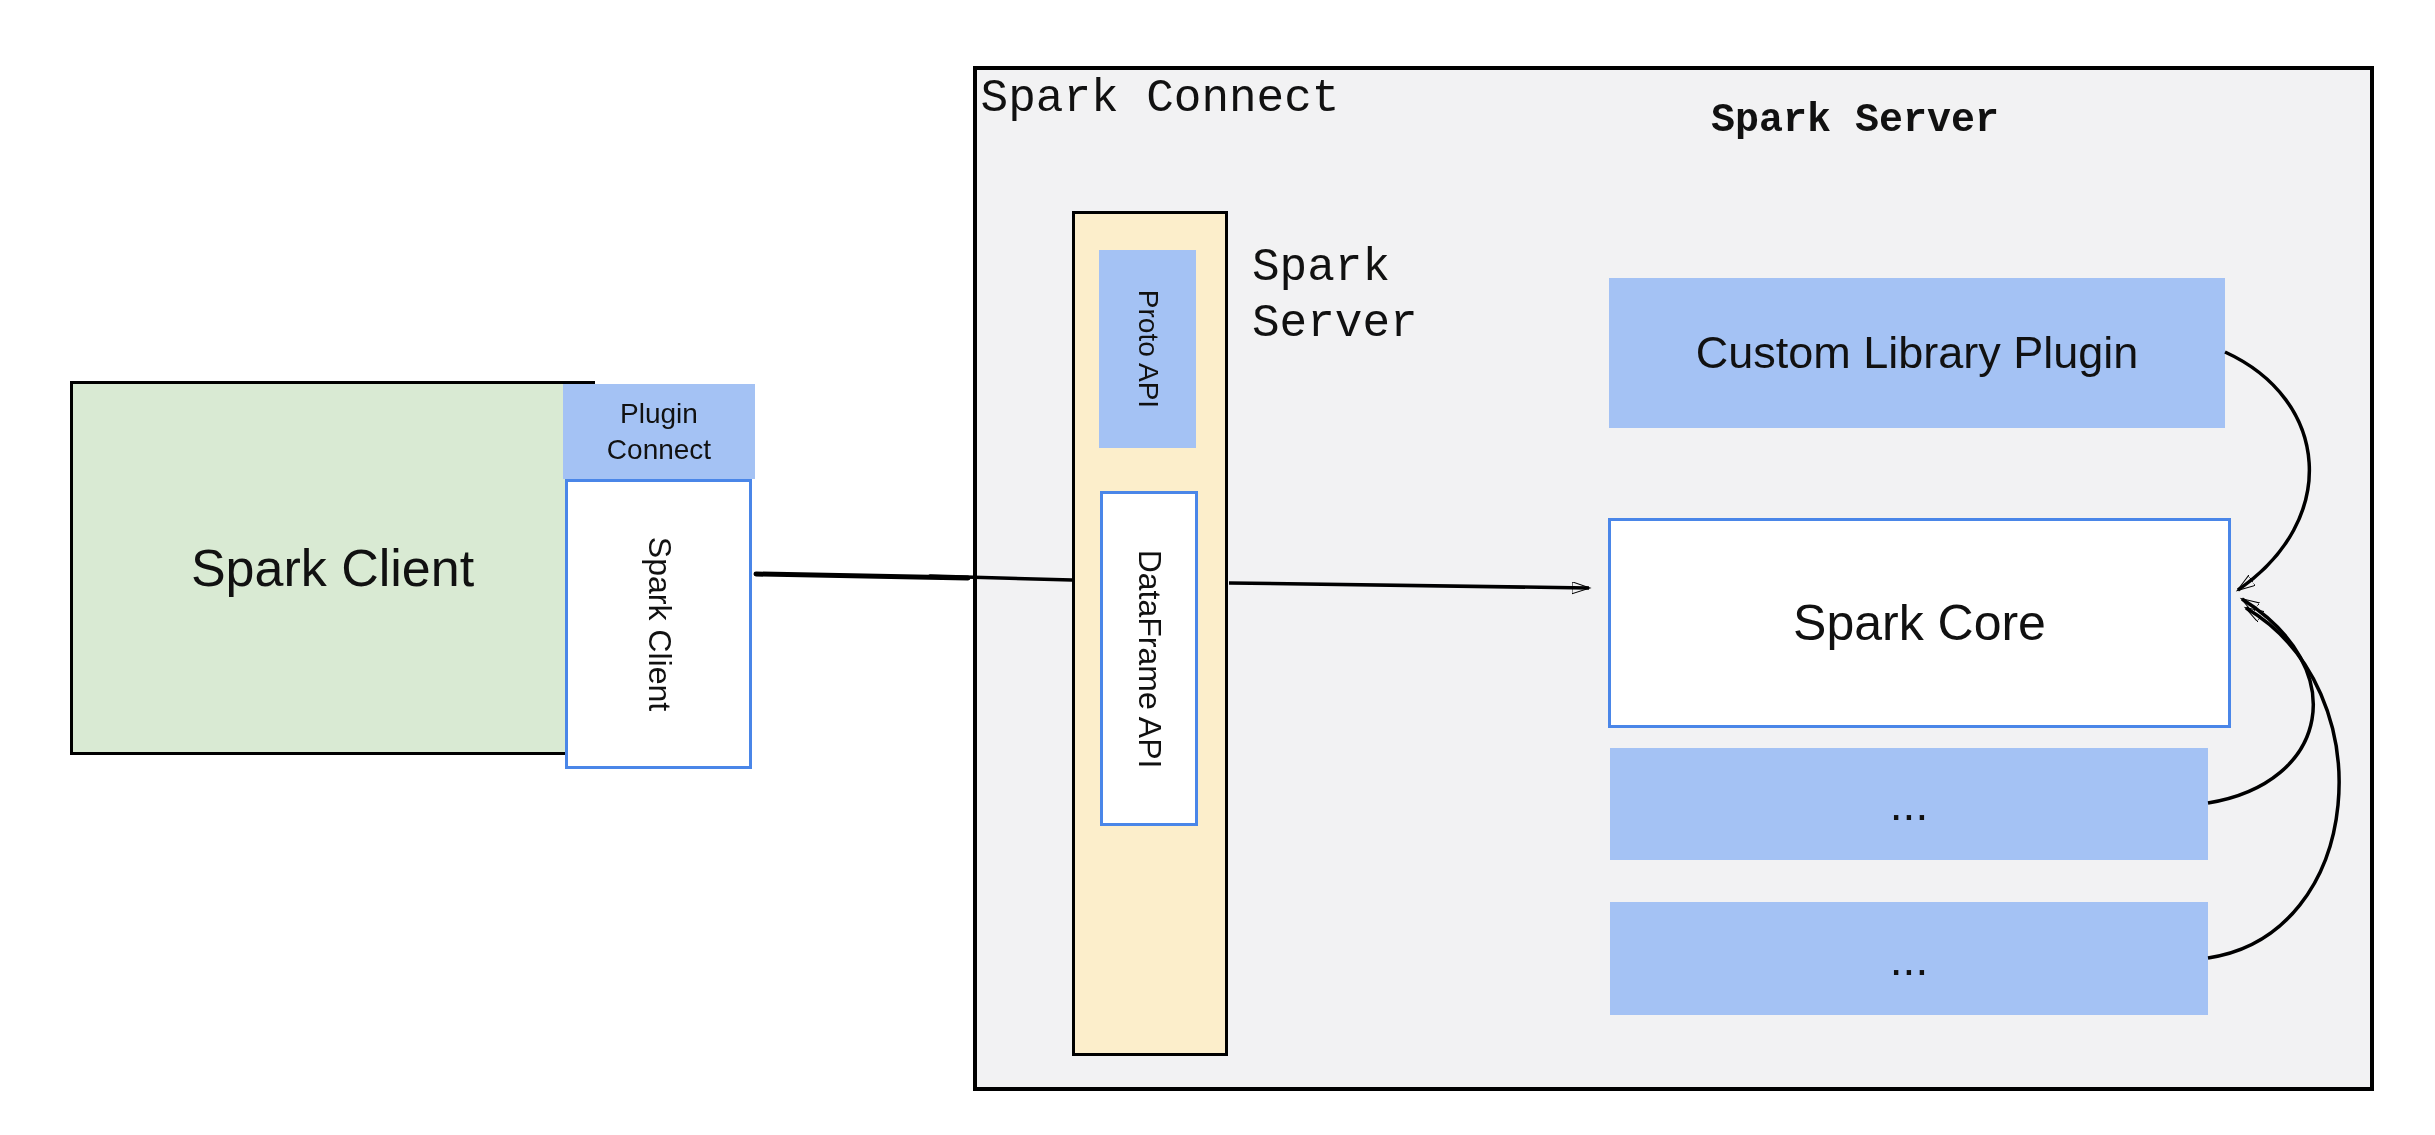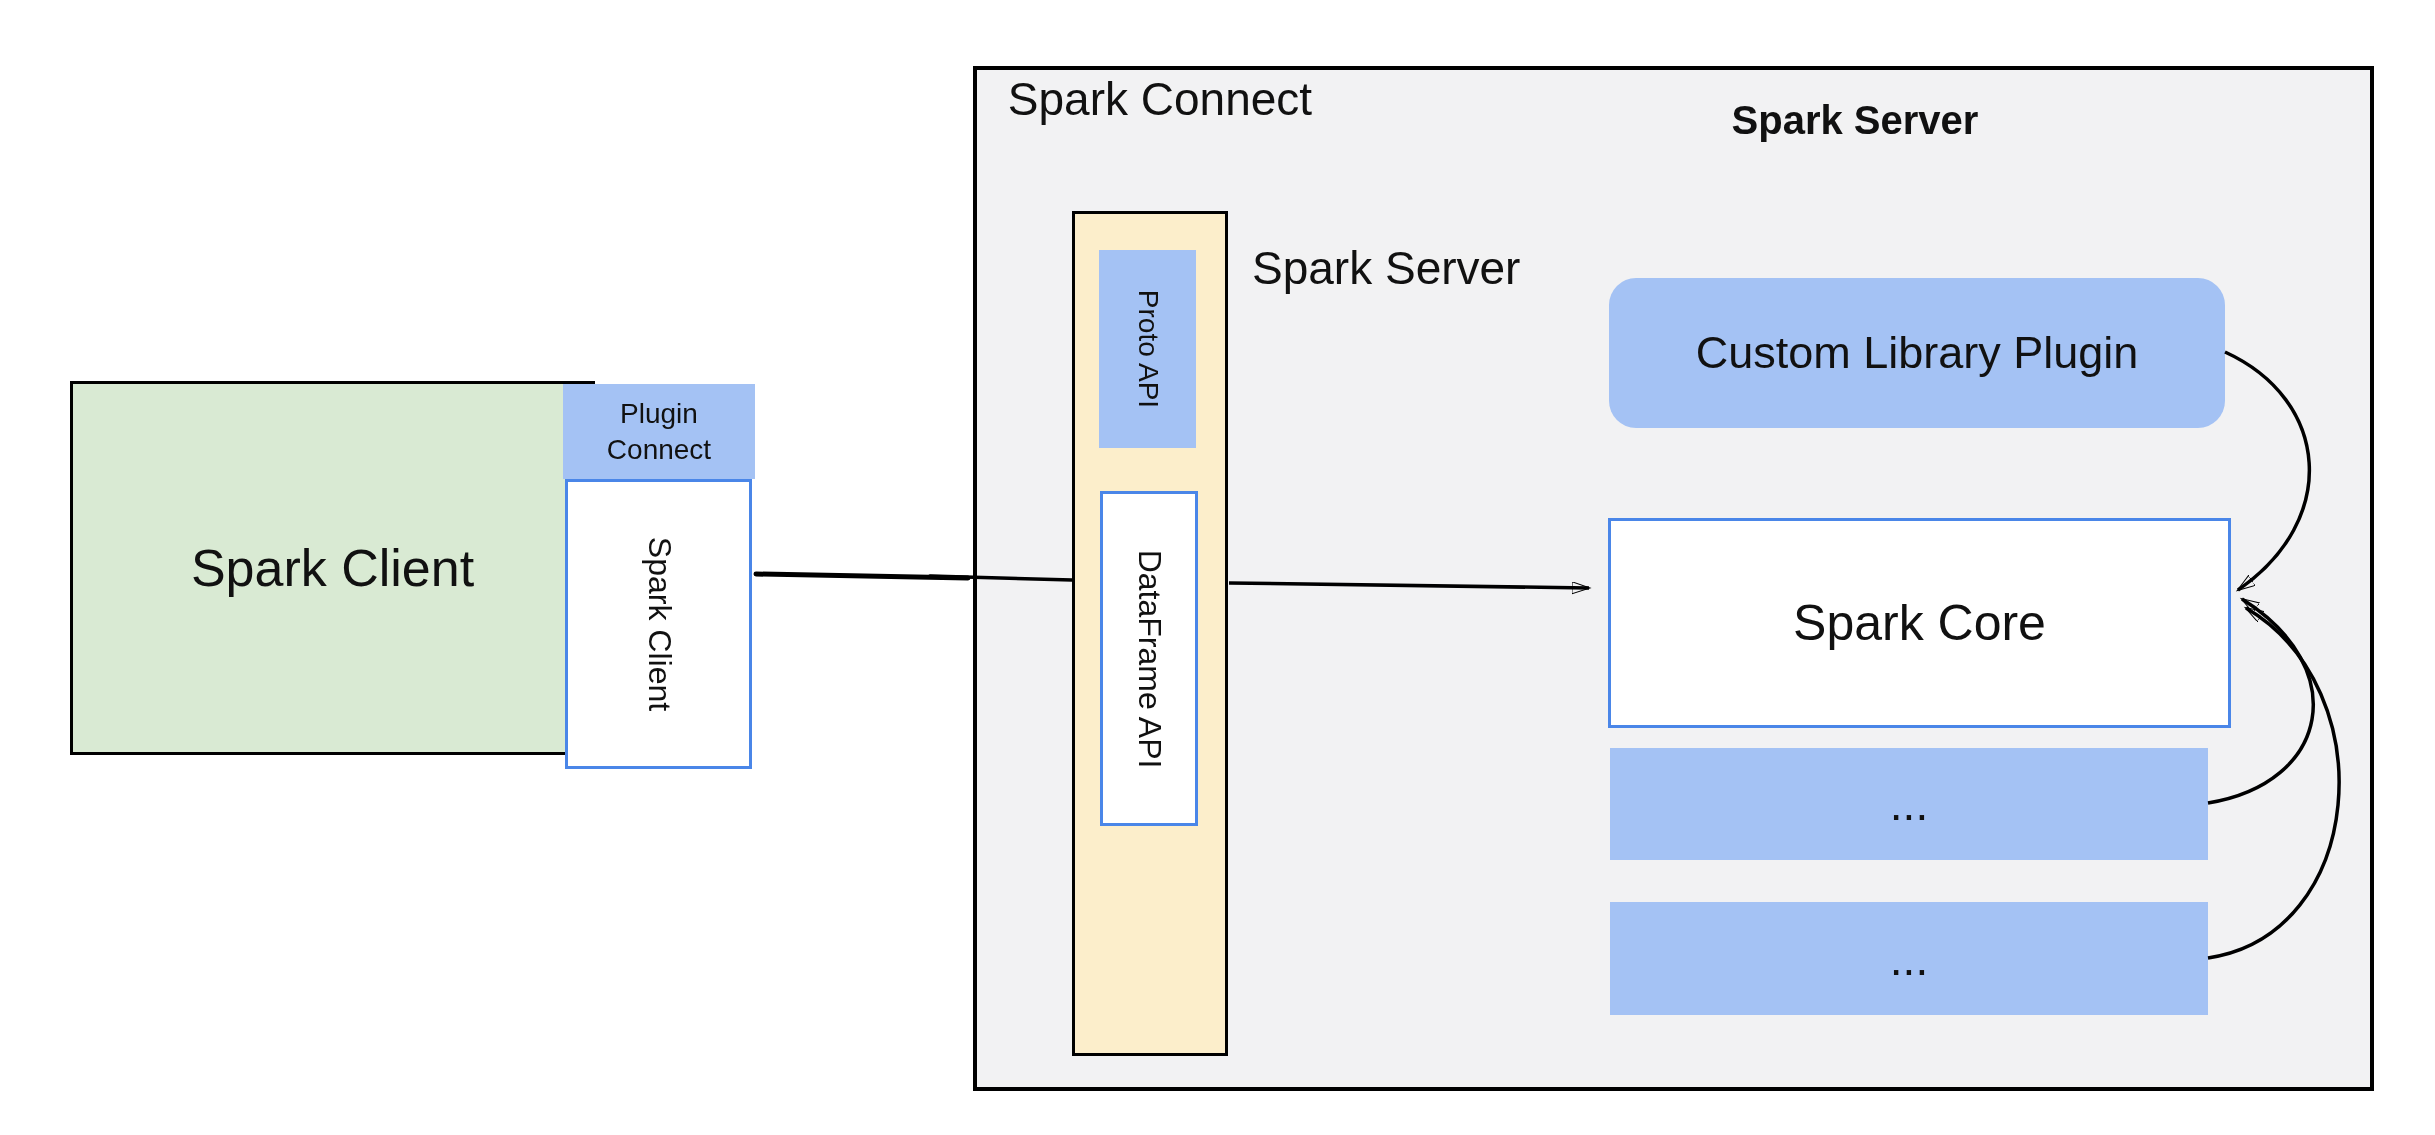--- a/index.html
+++ b/index.html
@@ -5,21 +5,21 @@
   :root {
     --green_fill:#D9EAD3; --accent_blue_fill:#A4C2F4; --yellow_fill:#FCEECB;
     --gray_fill:#F2F2F3; --blue_border:#4A86E8; --line_black:#000000; --text_dark:#111111;
   }
   * { margin:0; padding:0; box-sizing:border-box; }
   html,body { background:#ffffff; }
   .canvas {
     position:relative; width:2435px; height:1135px; background:#ffffff;
     font-family:"Liberation Sans", sans-serif; color:var(--text_dark); overflow:hidden;
   }
-  .abs { position:absolute; }
+  .abs { position:absolute;font-family:Liberation Mono, monospace; }
   .box { position:absolute; }
   .center-col { display:flex; flex-direction:column; align-items:center; justify-content:center; text-align:center; }
 
   
   .green-box { left:70px; top:381px; width:525px; height:374px;
     background:var(--green_fill); border:3px solid var(--line_black);
     font-size:52px; line-height:72px; }
   .package-box { left:563px; top:384px; width:192px; height:95px;
     background:var(--accent_blue_fill); font-size:28px; line-height:36px; }
   .client-box { left:565px; top:479px; width:187px; height:290px;
@@ -36,21 +36,21 @@
   .proto-box { left:1099px; top:250px; width:97px; height:198px;
     background:var(--accent_blue_fill); }
   .dataframe-box { left:1100px; top:491px; width:98px; height:335px;
     background:#ffffff; border:3px solid var(--blue_border); }
   .library-label { left:1252px; top:240px; width:330px; text-align:left;
     font-size:46px; line-height:56px; }
 
   .server-title { left:1680px; top:98px; width:350px; text-align:center;
     font-size:40px; font-weight:bold; }
   .plugin-box { left:1609px; top:278px; width:616px; height:150px;
-    background:var(--accent_blue_fill); font-size:45px;border-radius:27px; }
+    background:var(--accent_blue_fill); font-size:45px; }
   .core-box { left:1608px; top:483px; width:623px; height:210px;
     background:#ffffff; border:3px solid var(--blue_border); font-size:50px;margin-top:35px; }
   .dots-box-1 { left:1610px; top:748px; width:598px; height:112px;
     background:var(--accent_blue_fill); font-size:46px; }
   .dots-box-2 { left:1610px; top:902px; width:598px; height:113px;
     background:var(--accent_blue_fill); font-size:46px; }
 
   .vlabel { position:absolute; top:50%; left:50%;
     transform:translate(-50%,-50%) rotate(90deg); white-space:nowrap; }
   .client-box .vlabel { font-size:32px; }

